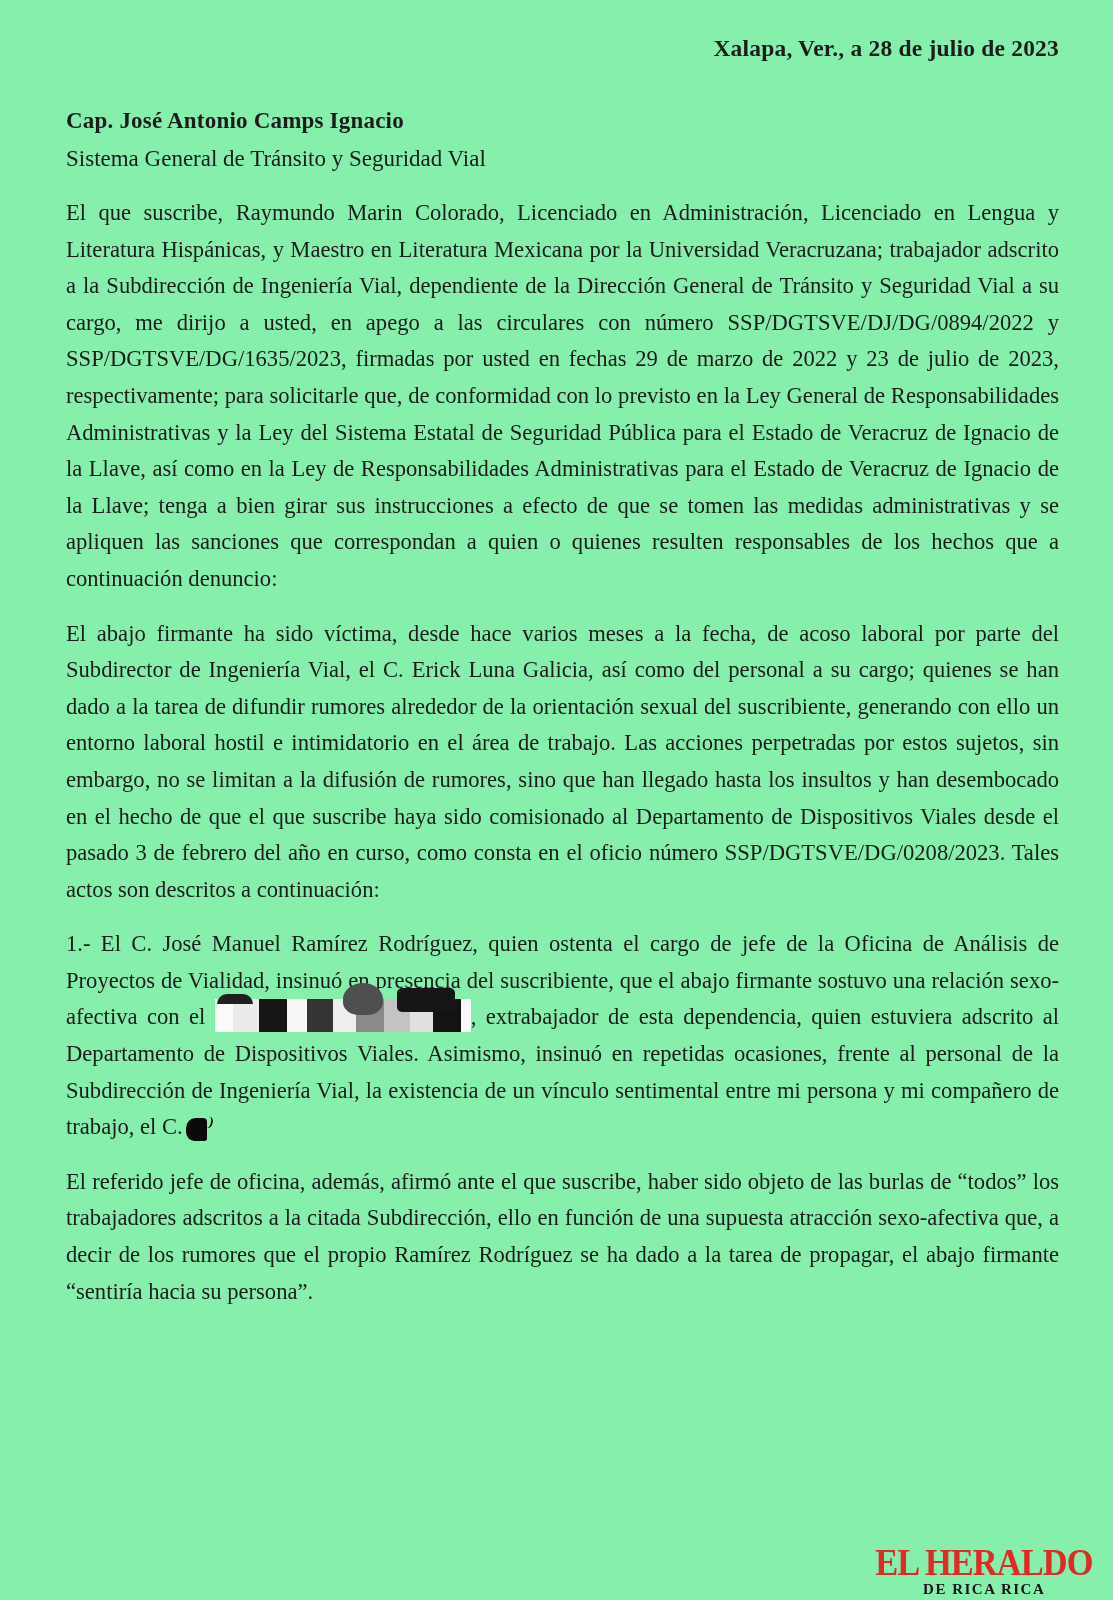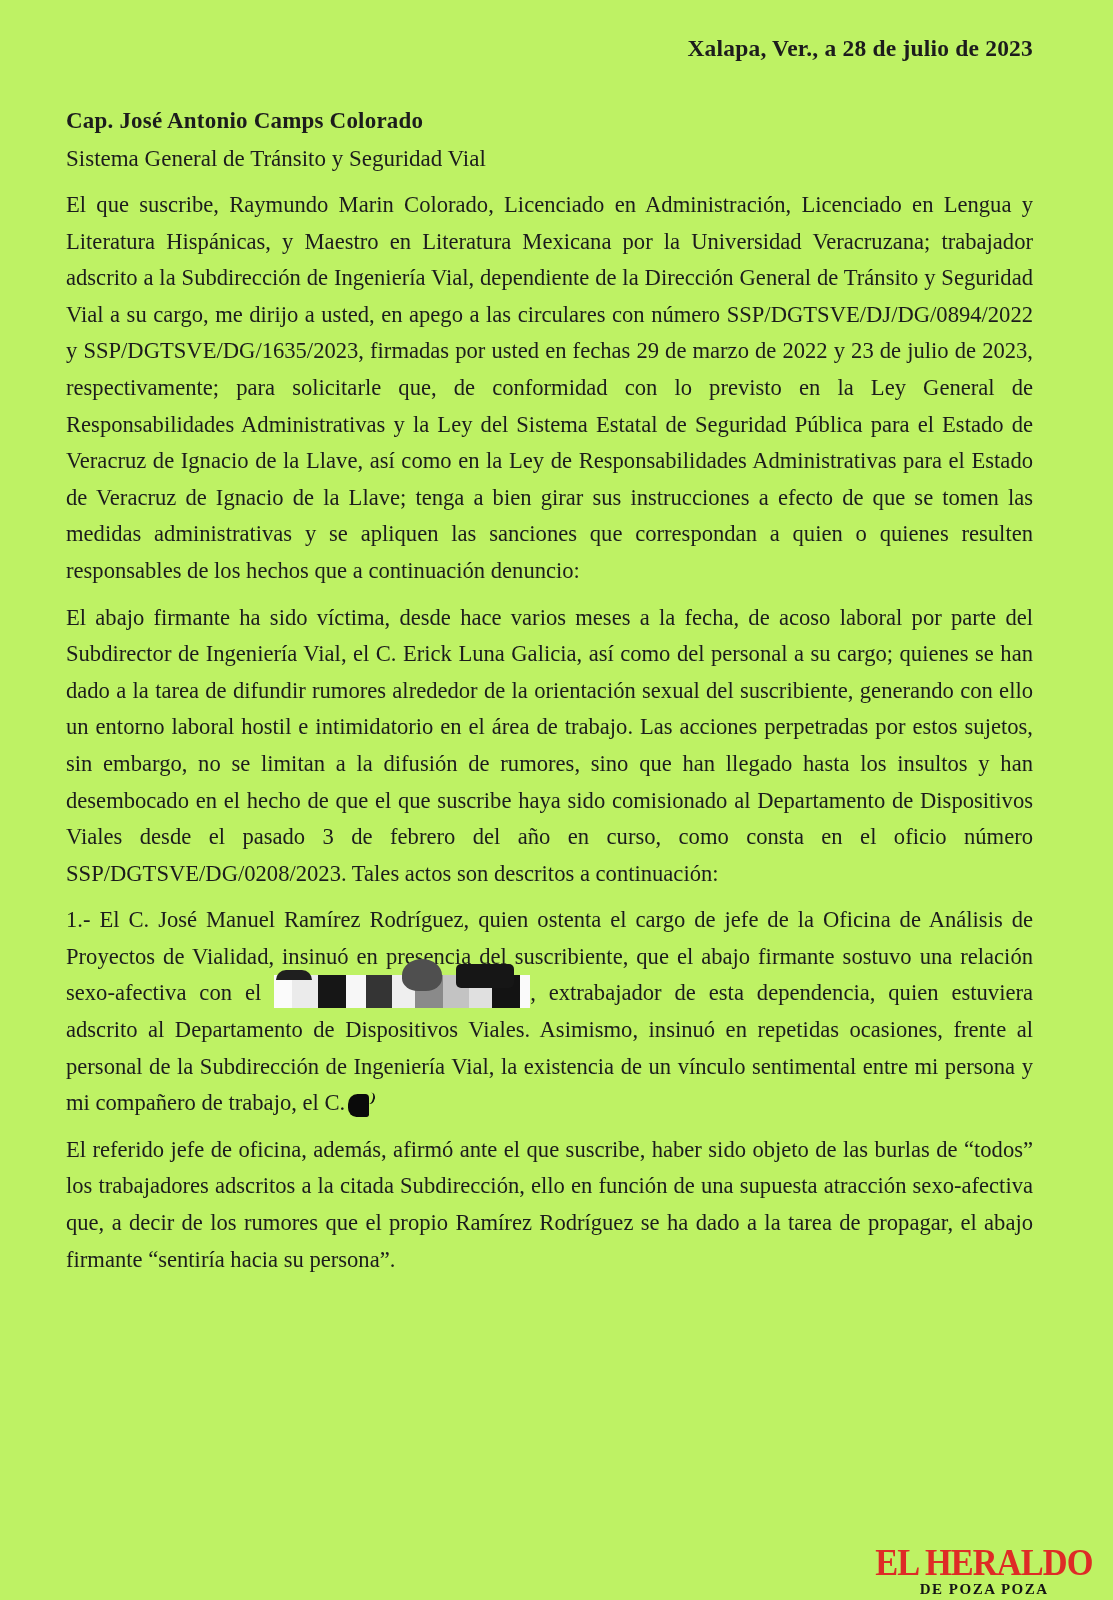--- a/index.html
+++ b/index.html
@@ -8,43 +8,43 @@
     width: 1113px;
     height: 1600px;
     position: relative;
     overflow: hidden;
     font-family: "Liberation Serif", "DejaVu Serif", serif;
     color: #1c1c1c;
   }
   .page {
     position: absolute;
     inset: 0;
-    padding: 34px 80px 0 66px;
-    background: #bef264;
+    padding: 34px 54px 0 66px;
+    background: #86efac;
   }
   .dateline {
     text-align: right;
     font-weight: bold;
     font-size: 23.5px;
     line-height: 28px;
     padding-right: 0px;
     letter-spacing: 0.2px;
   }
   .recipient {
     margin-top: 40px;
     font-size: 23px;
     line-height: 37.5px;
   }
   .recipient .bold { font-weight: bold; letter-spacing: 0.2px; }
   .presente { letter-spacing: 2.5px; }
   .bodycopy p {
     font-size: 22.6px;
     line-height: 36.6px;
     text-align: justify;
-    margin-top: 10px;
+    margin-top: 18px;
   }
   .bodycopy p:first-child { }
   
   .redaction-mosaic {
     display: inline-block;
     position: relative;
     width: 256px;
     height: 33px;
     vertical-align: -8px;
     background: linear-gradient(90deg,
@@ -119,32 +119,32 @@
   }
 </style>
 </head>
 <body>
 
 <div class="page">
 
   <div class="dateline">Xalapa, Ver., a 28 de julio de 2023</div>
 
   <div class="recipient">
-    <div class="bold">Cap. José Antonio Camps Colorado</div>
+    <div class="bold">Cap. José Antonio Camps Ignacio</div>
     <div>Sistema General de Tránsito y Seguridad Vial</div>
   </div>
 
   <div class="bodycopy">
     <p>El que suscribe, Raymundo Marin Colorado, Licenciado en Administración, Licenciado en Lengua y Literatura Hispánicas, y Maestro en Literatura Mexicana por la Universidad Veracruzana; trabajador adscrito a la Subdirección de Ingeniería Vial, dependiente de la Dirección General de Tránsito y Seguridad Vial a su cargo, me dirijo a usted, en apego a las circulares con número SSP/DGTSVE/DJ/DG/0894/2022 y SSP/DGTSVE/DG/1635/2023, firmadas por usted en fechas 29 de marzo de 2022 y 23 de julio de 2023, respectivamente; para solicitarle que, de conformidad con lo previsto en la Ley General de Responsabilidades Administrativas y la Ley del Sistema Estatal de Seguridad Pública para el Estado de Veracruz de Ignacio de la Llave, así como en la Ley de Responsabilidades Administrativas para el Estado de Veracruz de Ignacio de la Llave; tenga a bien girar sus instrucciones a efecto de que se tomen las medidas administrativas y se apliquen las sanciones que correspondan a quien o quienes resulten responsables de los hechos que a continuación denuncio:</p>
 
     <p>El abajo firmante ha sido víctima, desde hace varios meses a la fecha, de acoso laboral por parte del Subdirector de Ingeniería Vial, el C. Erick Luna Galicia, así como del personal a su cargo; quienes se han dado a la tarea de difundir rumores alrededor de la orientación sexual del suscribiente, generando con ello un entorno laboral hostil e intimidatorio en el área de trabajo. Las acciones perpetradas por estos sujetos, sin embargo, no se limitan a la difusión de rumores, sino que han llegado hasta los insultos y han desembocado en el hecho de que el que suscribe haya sido comisionado al Departamento de Dispositivos Viales desde el pasado 3 de febrero del año en curso, como consta en el oficio número SSP/DGTSVE/DG/0208/2023. Tales actos son descritos a continuación:</p>
 
     <p><span>1.- El C. José Manuel Ramírez Rodríguez, quien ostenta el cargo de jefe de la Oficina de Análisis de Proyectos de Vialidad, insinuó en presencia del suscribiente, que el abajo firmante sostuvo una relación sexo-afectiva con el</span> <span class="redaction-mosaic"><span class="bump bump1"></span><span class="bump bump2"></span><span class="bump bump3"></span></span><span>, extrabajador de esta dependencia, quien estuviera adscrito al Departamento de Dispositivos Viales. Asimismo, insinuó en repetidas ocasiones, frente al personal de la Subdirección de Ingeniería Vial, la existencia de un vínculo sentimental entre mi persona y mi compañero de trabajo, el C.</span><span class="redaction-small"></span></p>
 
     <p>El referido jefe de oficina, además, afirmó ante el que suscribe, haber sido objeto de las burlas de “todos” los trabajadores adscritos a la citada Subdirección, ello en función de una supuesta atracción sexo-afectiva que, a decir de los rumores que el propio Ramírez Rodríguez se ha dado a la tarea de propagar, el abajo firmante “sentiría hacia su persona”.</p>
   </div>
 
   <div class="logo">
     <div class="logo-title" style="color: rgb(222, 43, 38);">EL HERALDO</div>
-    <div class="logo-subtitle">DE POZA POZA</div>
+    <div class="logo-subtitle">DE RICA RICA</div>
   </div>
 
 </div>
 
 </body></html>

